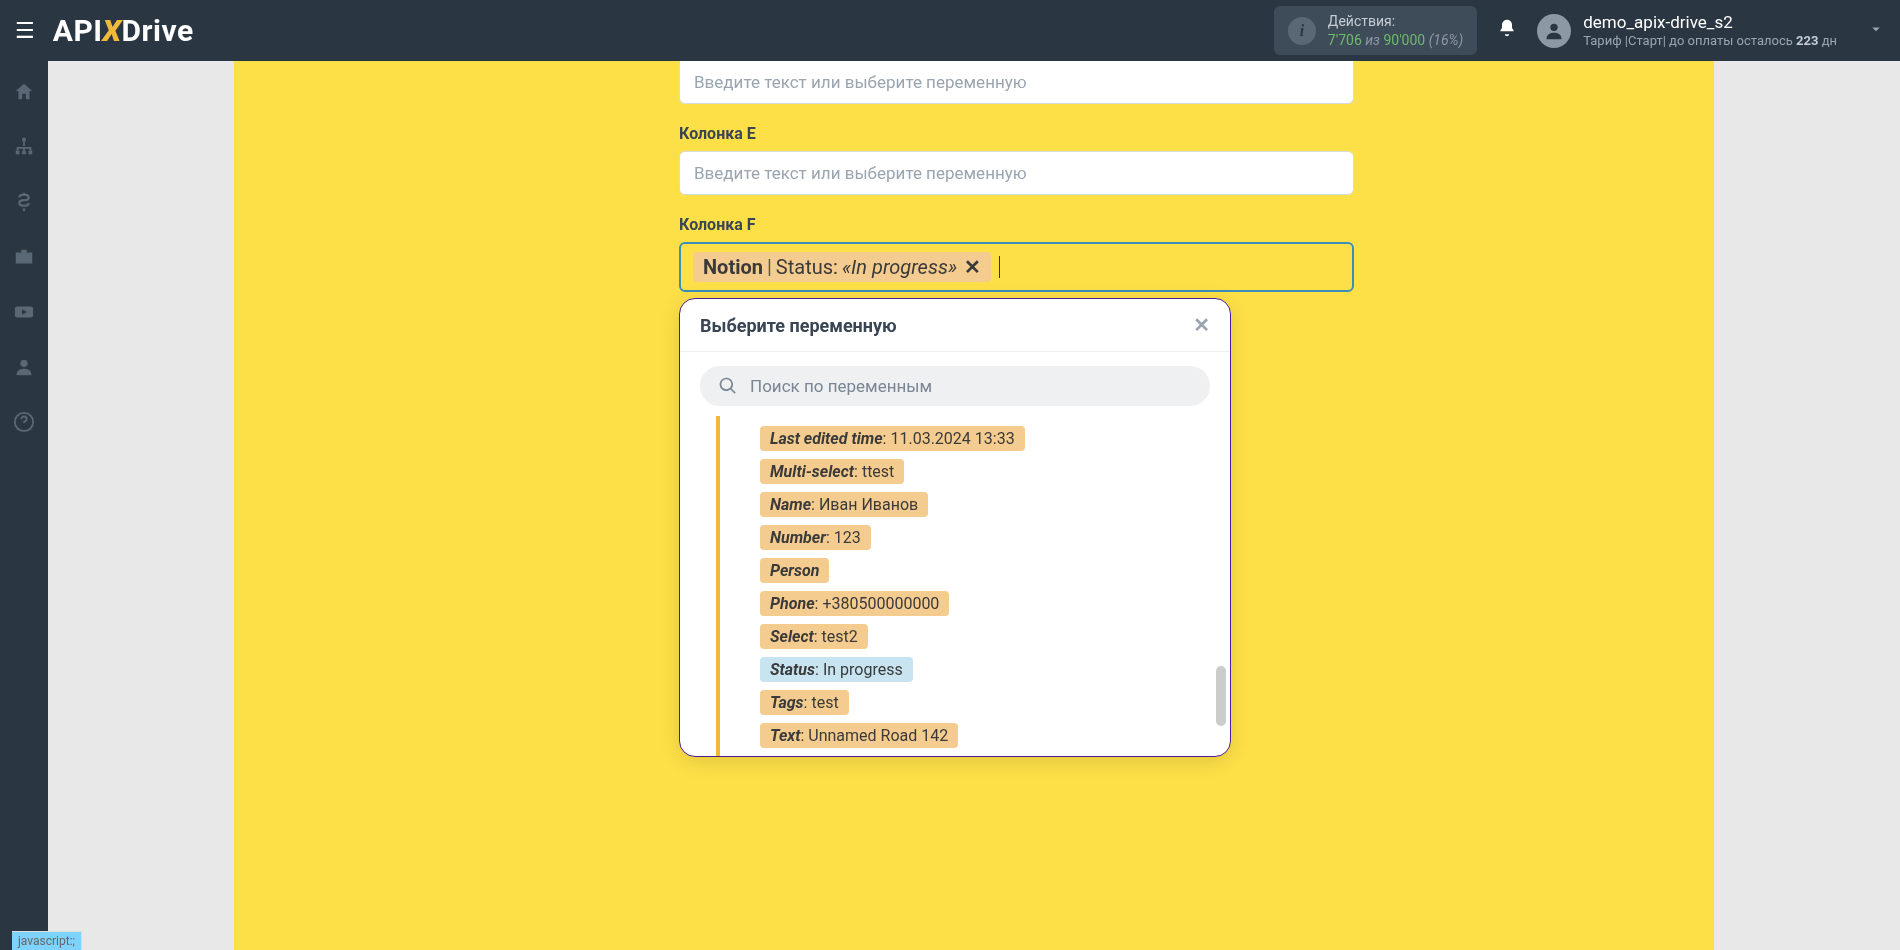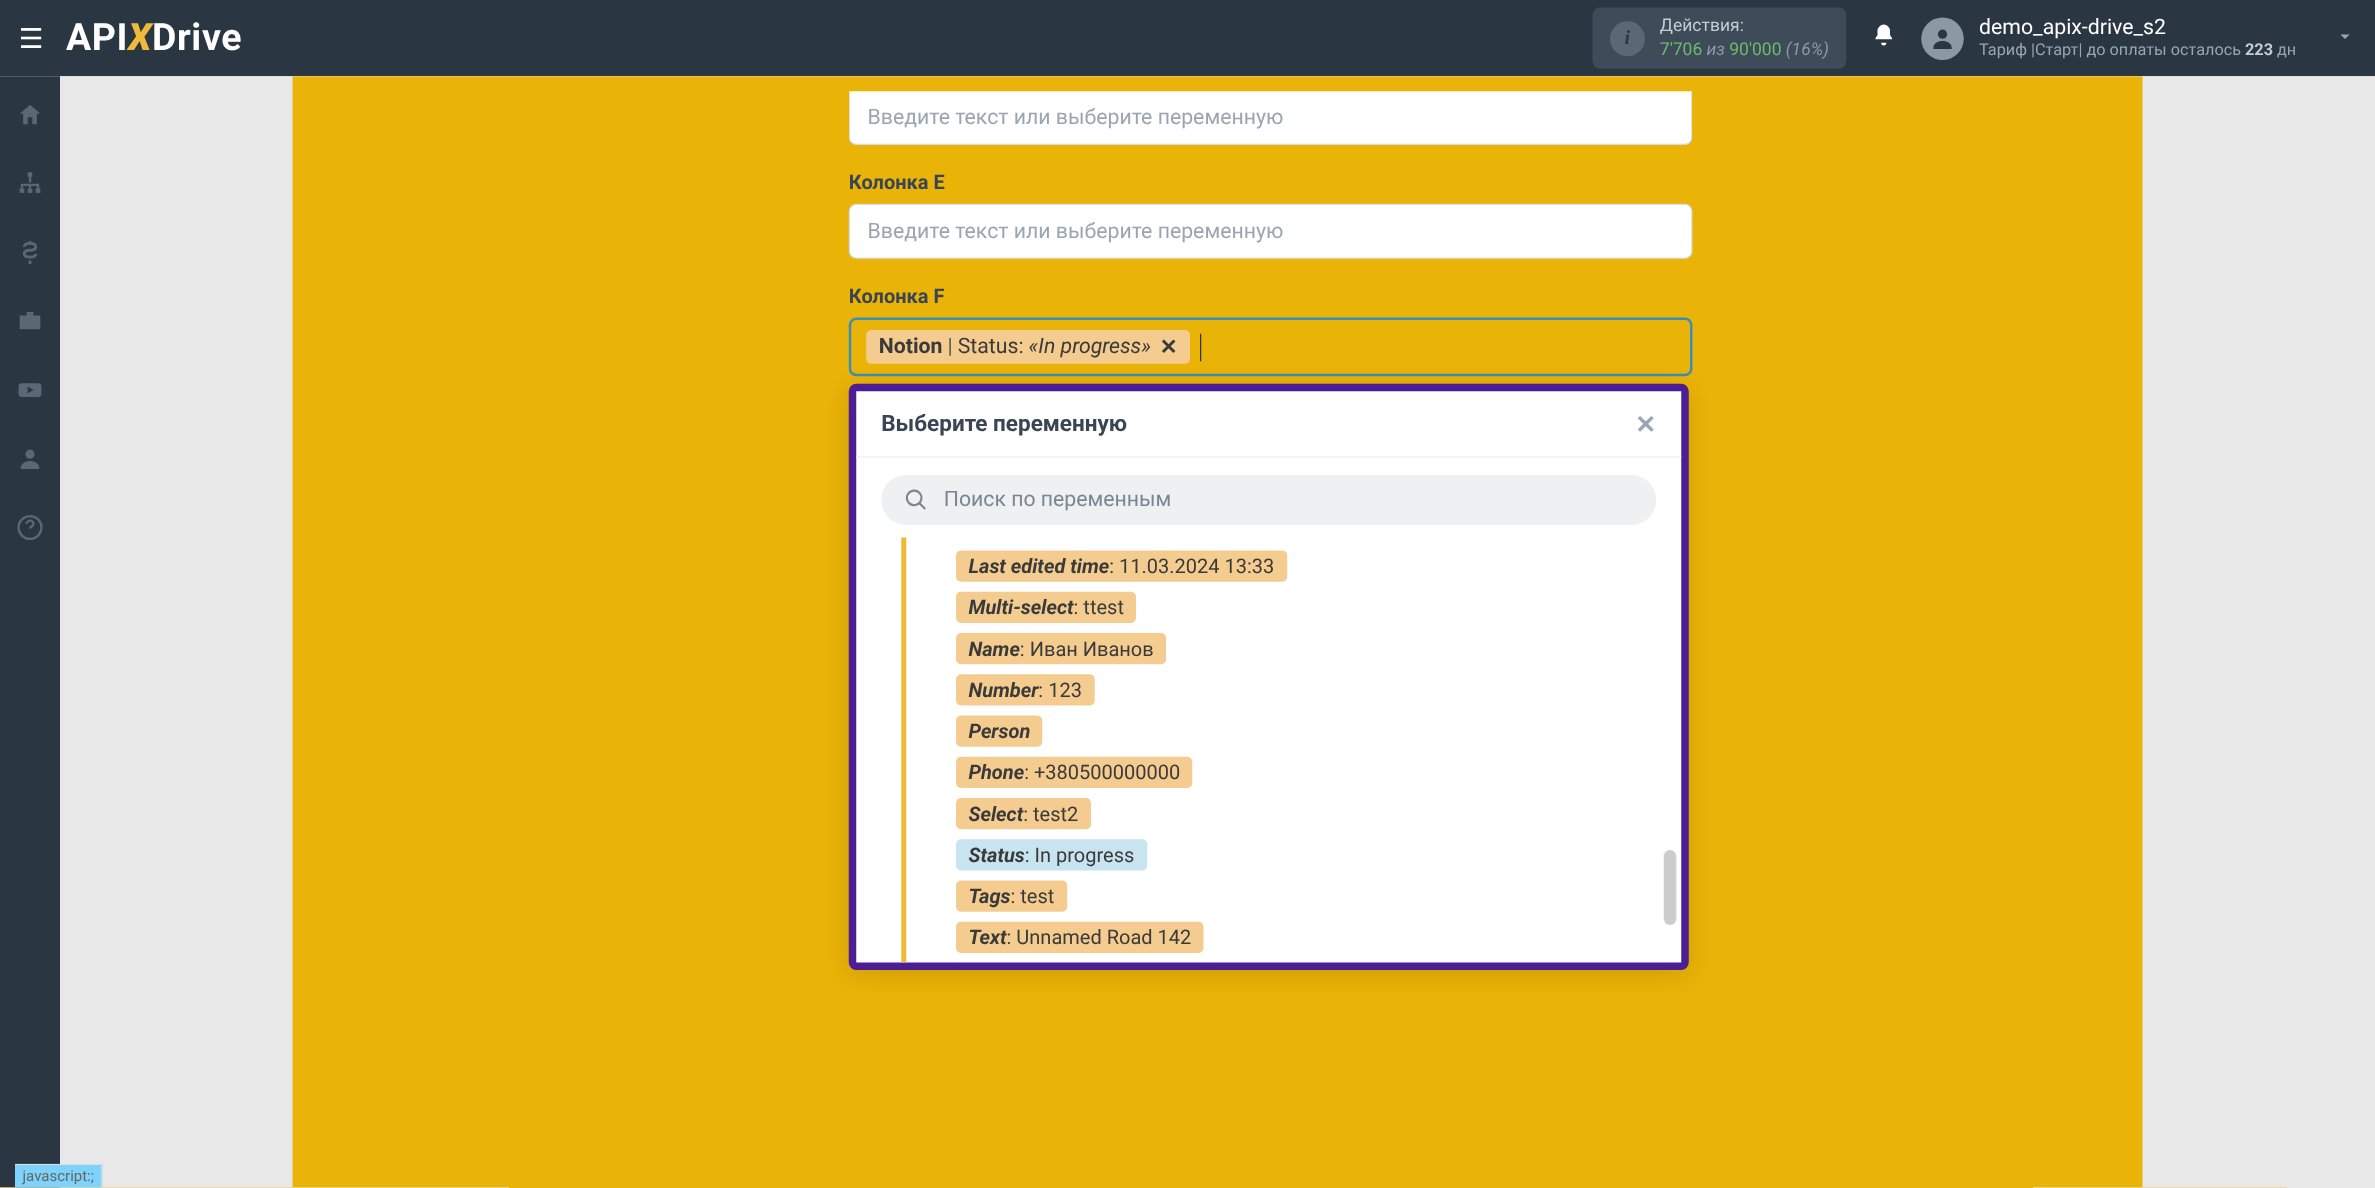--- a/index.html
+++ b/index.html
@@ -28,37 +28,37 @@
 .user-sub { color: #9aa5b1; font-size: 13px; }
 .user-sub b { color: #c5ccd3; }
 .caret { margin-left: auto; padding-left: 30px; color: #9aa5b1; }
 
 .page { display: flex; height: calc(100vh - 61px); }
 .sidebar { width: 48px; background: #2a3642; display: flex; flex-direction: column; align-items: center; padding-top: 20px; gap: 28px; }
 .sidebar-item { color: #5a6875; font-size: 20px; cursor: pointer; }
 .sidebar-item svg { width: 22px; height: 22px; fill: #5a6875; }
 
 .content { flex: 1; background: #e8e8e8; display: flex; justify-content: center; overflow: hidden; position: relative; }
-.panel { background: #eab308; width: 1480px; padding: 12px 40px; position: relative; }
+.panel { background: #fde047; width: 1480px; padding: 0 40px; position: relative; }
 .form-area { margin-left: 405px; width: 675px; padding-top: 5px; }
 
 .field-label { font-size: 16px; font-weight: 700; color: #3a4554; margin-bottom: 8px; margin-top: 20px; }
 .field-input { width: 100%; border: 1px solid #d5dbe0; border-radius: 6px; padding: 11px 14px; font-size: 17px; color: #333; }
 .field-input::placeholder { color: #9aa5b1; }
 .field-input.partial-top { border-top: none; border-top-left-radius: 0; border-top-right-radius: 0; margin-top: -5px; }
 
 .field-active { width: 100%; border: 2px solid #3a8fb7; border-radius: 6px; padding: 8px 12px; display: flex; align-items: center; gap: 8px; flex-wrap: wrap; }
-.chip { background: #f5cc8f; border-radius: 4px; padding: 3px 10px; font-size: 17px; color: #3a3a3a; display: inline-flex; gap: 4px; }
+.chip { background: #f5cc8f; border-radius: 4px; padding: 3px 10px; font-size: 20px; color: #3a3a3a; display: inline-flex; gap: 4px; }
 .chip b { font-weight: 700; }
 .chip .sep { color: #555; }
 .chip .val { font-style: italic; }
 .chip-x { color: #3a3a3a; font-weight: bold; margin-left: 3px; cursor: pointer; }
 .cursor-line { width: 1px; height: 22px; background: #333; }
 
-.dropdown { position: absolute; width: 672px; background: #fff; border: 6px solid #4c1d95; border-radius: 6px; box-shadow: 0 4px 20px rgba(0,0,0,0.12); }
+.dropdown { position: absolute; width: 552px; background: #fff; border: 1px solid #4c1d95; border-radius: 16px; box-shadow: 0 4px 20px rgba(0,0,0,0.12); }
 .dd-header { display: flex; align-items: center; justify-content: space-between; padding: 14px 20px; border-bottom: 1px solid #eef0f2; }
 .dd-title { font-size: 18px; font-weight: 700; color: #3a4554; }
 .dd-close { color: #9aa5b1; font-size: 20px; cursor: pointer; font-weight: bold; }
 .dd-search-wrap { padding: 14px 20px 10px; }
 .dd-search { background: #eef0f2; border-radius: 22px; display: flex; align-items: center; padding: 10px 18px; gap: 12px; }
 .dd-search svg { width: 20px; height: 20px; fill: #7a8693; }
 .dd-search input { flex: 1; border: none; background: transparent; font-size: 17px; outline: none; color: #333; }
 .dd-search input::placeholder { color: #7a8693; }
 
 .dd-list { max-height: 340px; overflow-y: auto; padding: 6px 20px 18px 40px; border-left: 4px solid #f0b93a; margin-left: 36px; margin-right: 10px; position: relative; }

